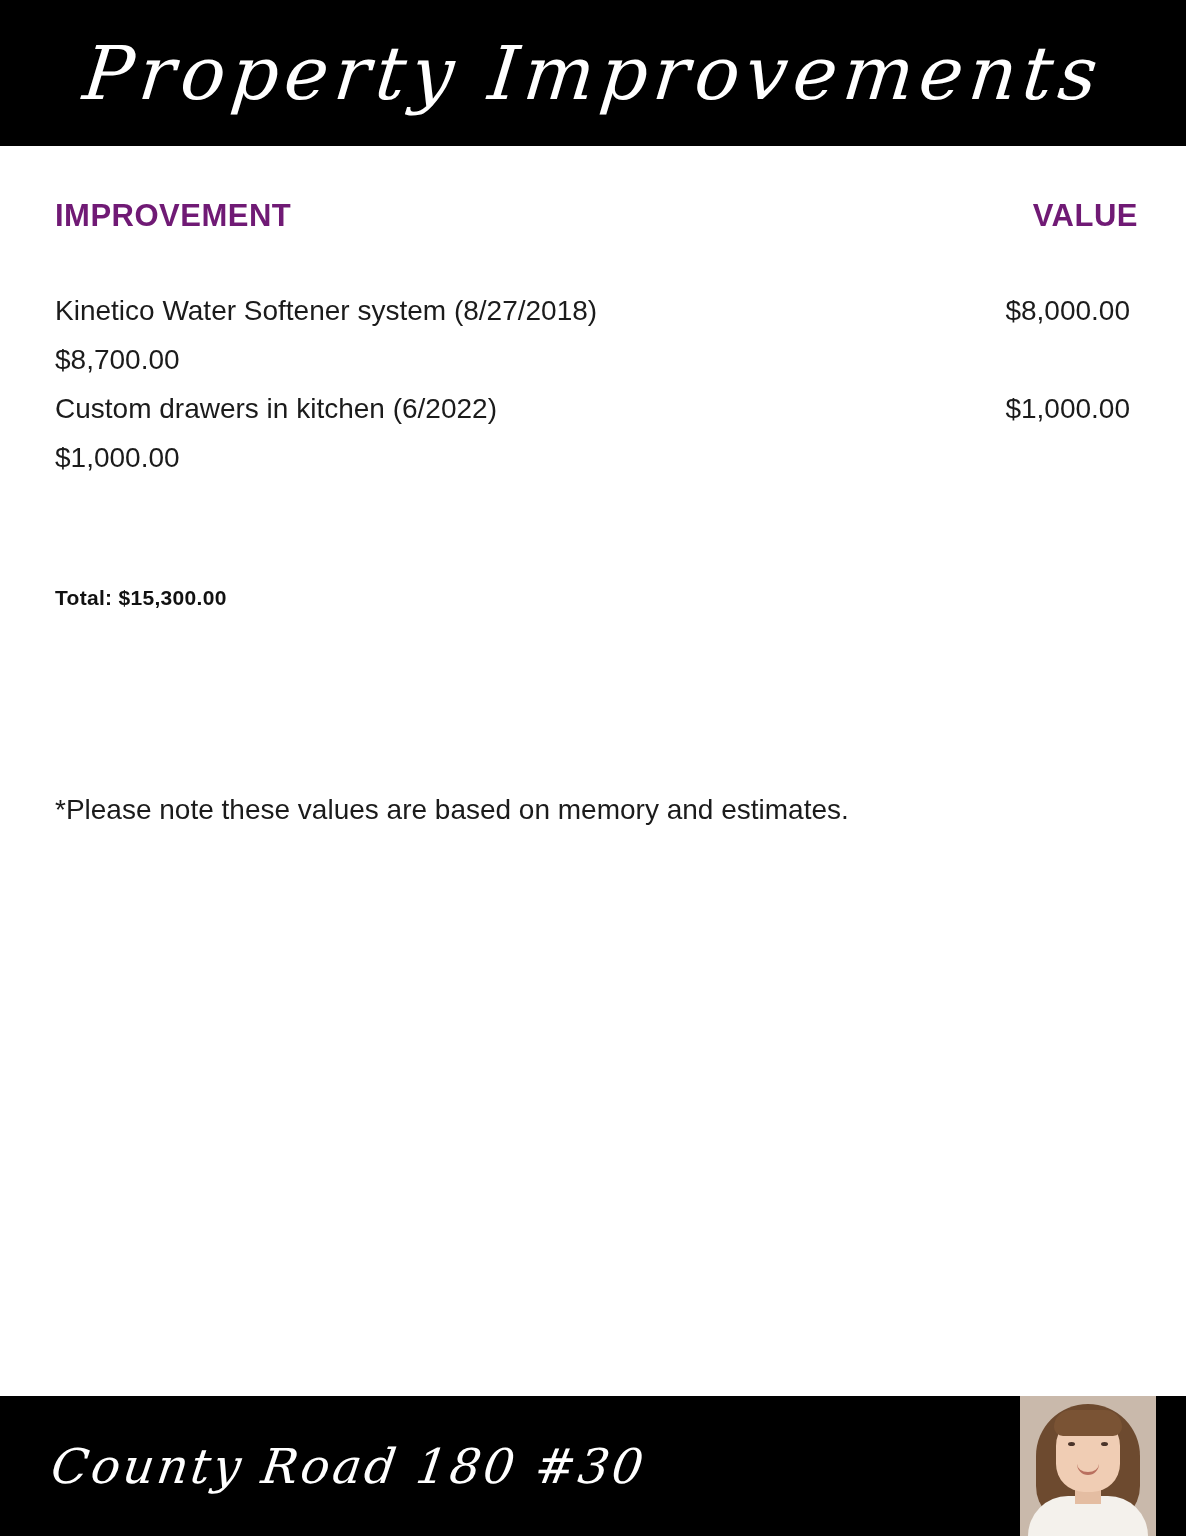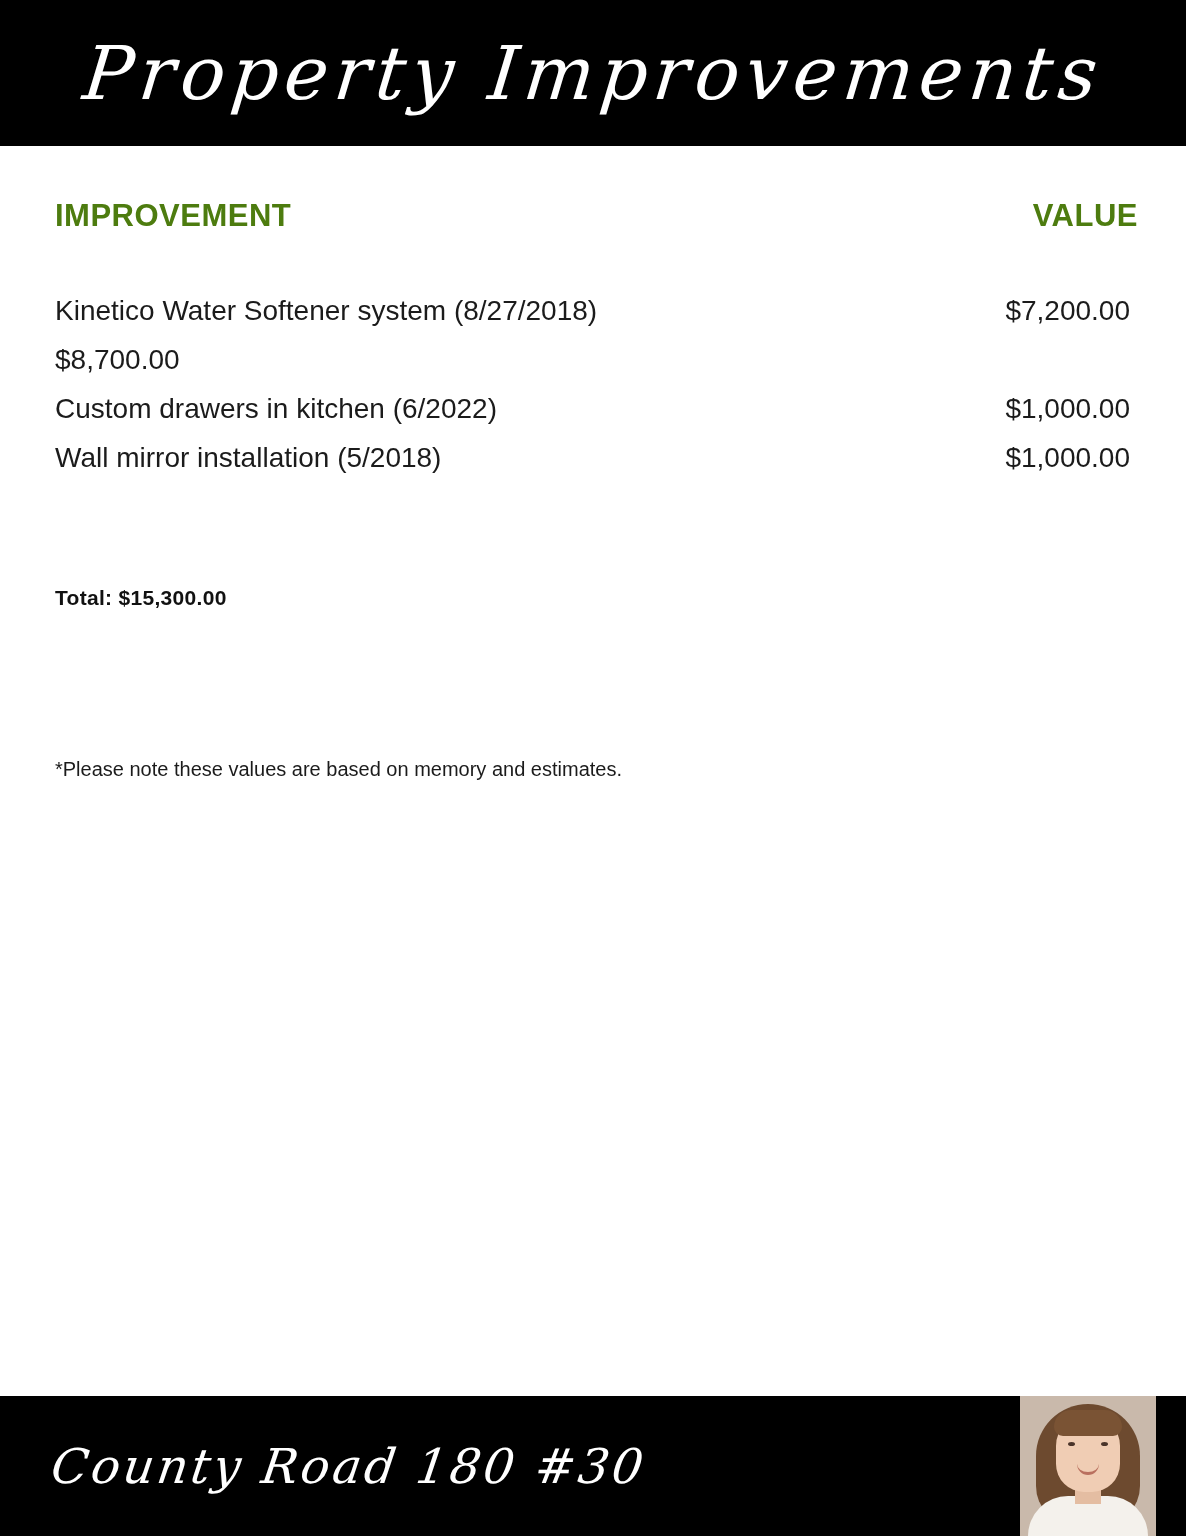--- a/index.html
+++ b/index.html
@@ -53,21 +53,21 @@
     width: 1186px;
     height: 1250px;
     background: #ffffff;
   }
   .col-head {
     position: absolute;
     top: 52px;
     font-size: 31px;
     font-weight: 700;
     letter-spacing: 0.5px;
-    color: #4d7c0f;
+    color: #701a75;
   }
   .col-head.improvement { left: 55px; }
   .col-head.value { right: 48px; }
 
   
   .rows {
     position: absolute;
     left: 55px;
     right: 56px;
     top: 140px;
@@ -99,22 +99,22 @@
     font-size: 21px;
     font-weight: 700;
     color: #111111;
     letter-spacing: 0.3px;
   }
 
   
   .footnote {
     position: absolute;
     left: 55px;
-    top: 612px;
-    font-size: 20px;
+    top: 648px;
+    font-size: 28px;
     font-weight: 400;
     color: #1b1b1b;
   }
 
   
   .footer-banner {
     position: absolute;
     left: 0;
     bottom: 0;
     width: 1186px;
@@ -230,31 +230,30 @@
   </div>
 
   <div class="content">
 
     <div class="col-head improvement">IMPROVEMENT</div>
     <div class="col-head value">VALUE</div>
 
     <div class="rows">
       <div class="row">
         <span class="label">Kinetico Water Softener system (8/27/2018)</span>
-        <span class="value">$7,200.00</span>
+        <span class="value">$8,000.00</span>
       </div>
       <div class="row">
         <span class="value">$8,700.00</span>
       </div>
       <div class="row">
         <span class="label">Custom drawers in kitchen (6/2022)</span>
         <span class="value">$1,000.00</span>
       </div>
       <div class="row">
-        <span class="label">Wall mirror installation (5/2018)</span>
         <span class="value">$1,000.00</span>
       </div>
     </div>
 
     <div class="total">Total: $15,300.00</div>
 
     <div class="footnote">*Please note these values are based on memory and estimates.</div>
   </div>
 
   <div class="footer-banner">

